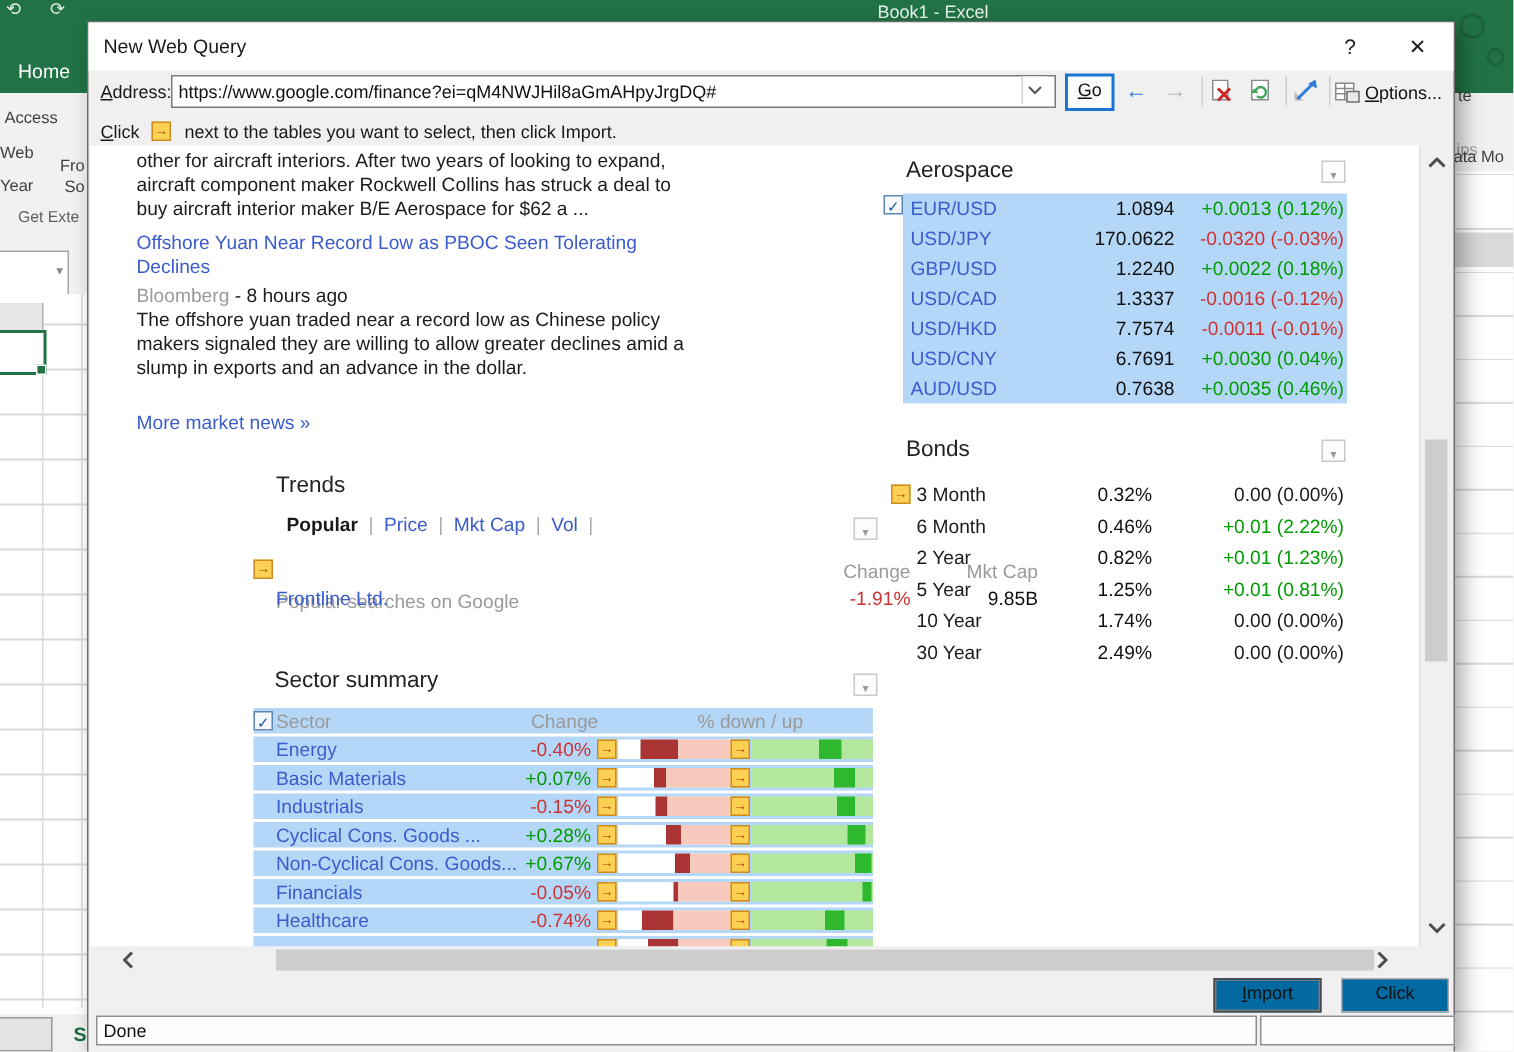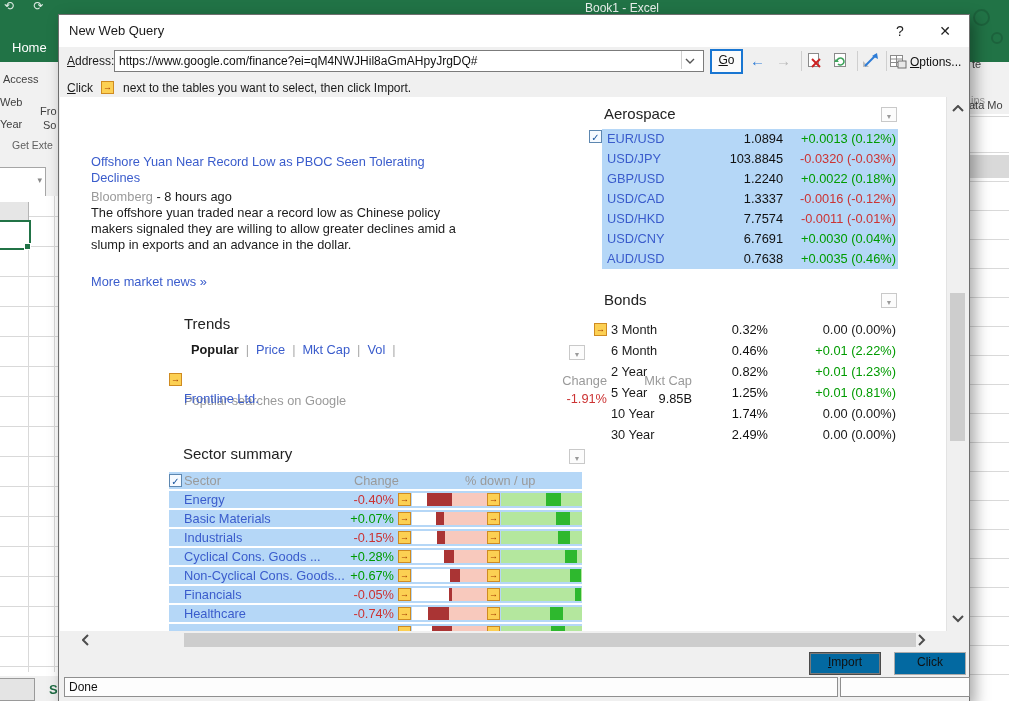--- a/index.html
+++ b/index.html
@@ -179,20 +179,23 @@
       <line x1="6.5" y1="2.5" x2="6.5" y2="13.5" stroke="#8a8a8a"></line>
       <rect x="8" y="8" width="8" height="7" fill="#e8e8e8" stroke="#6f6f6f"></rect>
     </svg>
     <div class="abs opt acc">Options...</div>
 
     <div class="abs instr acc" style="left:8px;">Click</div>
     <div class="abs warrow" style="left:42px;top:66px;"></div>
     <div class="abs instr" style="left:64px;">next to the tables you want to select, then click Import.</div>
 
     <div class="abs webview">
+      <div class="abs pre" style="left:31px;top:2px;width:480px;">other for aircraft interiors. After two years of looking to expand,
+aircraft component maker Rockwell Collins has struck a deal to
+buy aircraft interior maker B/E Aerospace for $62 a ...</div>
       <div class="abs pre link" style="left:31px;top:57px;width:470px;">Offshore Yuan Near Record Low as PBOC Seen Tolerating
 Declines</div>
       <div class="abs" style="left:31px;top:92px;">
         <span class="gray">Bloomberg</span><span> - 8 hours ago</span>
       </div>
       <div class="abs pre" style="left:31px;top:108px;width:480px;">The offshore yuan traded near a record low as Chinese policy
 makers signaled they are willing to allow greater declines amid a
 slump in exports and an advance in the dollar.</div>
       <div class="abs link" style="left:31px;top:177px;">More market news »</div>
 
@@ -330,21 +333,21 @@
       <div class="abs ddbtn" style="left:821px;top:10px;"></div>
       <div class="abs checkbox" style="left:529px;top:33px;"></div>
       <div class="abs curr-block" id="curr-rows">
           <div class="curr-row">
             <span class="curr-pair link">EUR/USD</span>
             <span class="curr-rate">1.0894</span>
             <span class="curr-chg chg-up">+0.0013 (0.12%)</span>
           </div>
           <div class="curr-row">
             <span class="curr-pair link">USD/JPY</span>
-            <span class="curr-rate">103.8845</span>
+            <span class="curr-rate">170.0622</span>
             <span class="curr-chg chg-down">-0.0320 (-0.03%)</span>
           </div>
           <div class="curr-row">
             <span class="curr-pair link">GBP/USD</span>
             <span class="curr-rate">1.2240</span>
             <span class="curr-chg chg-up">+0.0022 (0.18%)</span>
           </div>
           <div class="curr-row">
             <span class="curr-pair link">USD/CAD</span>
             <span class="curr-rate">1.3337</span>

